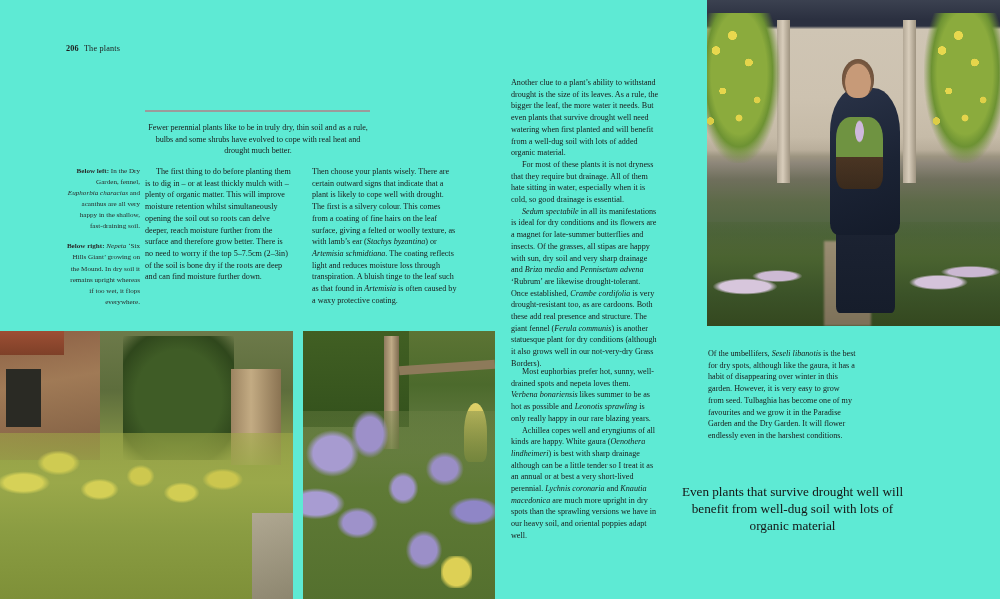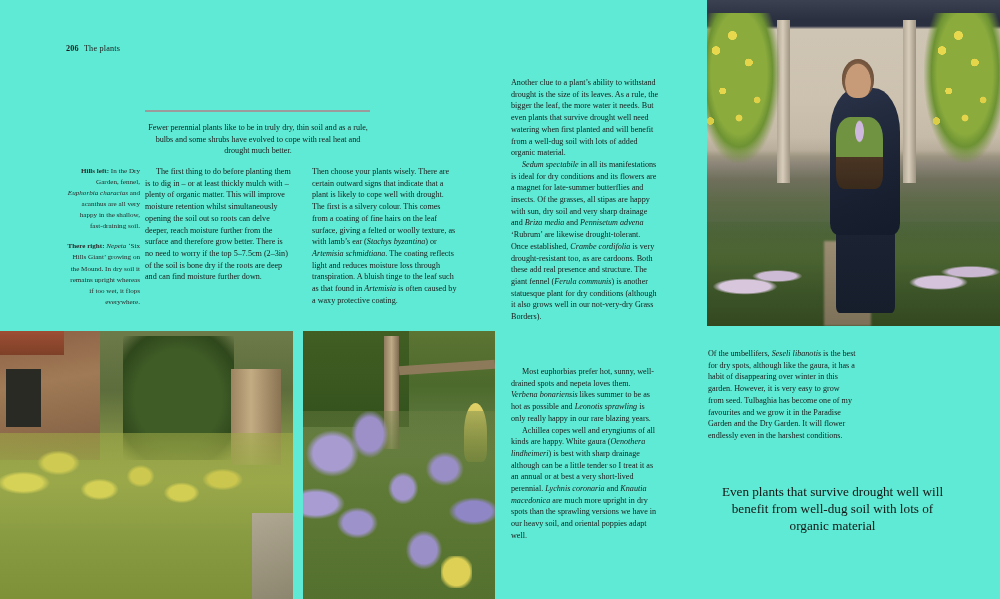--- a/index.html
+++ b/index.html
@@ -67,21 +67,21 @@
 
   
   .side-caption {
     position: absolute; left: 866px; top: 348px; width: 74px;
     font-size: 7.1px; line-height: 1.56; color: #2a2a2a;
     text-align: left;
   }
 
   
   .pull-quote {
-    position: absolute; left: 716px; top: 484px; width: 233px;
+    position: absolute; left: 676px; top: 484px; width: 233px;
     font-size: 13.2px; line-height: 1.28; color: #141414;
     text-align: center; font-weight: 400;
   }
 
   
   .photo { position: absolute; overflow: hidden; background: #cfd4c4; }
 
   
   #photo-gardener { left: 707px; top: 0px; width: 293px; height: 326px; }
   #photo-gardener .sky {
@@ -239,37 +239,38 @@
   <div class="running-head">
     <span class="folio">206</span><span>The plants</span>
   </div>
 
   <div class="title-rule"></div>
 
   <div class="standfirst">Fewer perennial plants like to be in truly dry, thin soil and as a rule, bulbs and some shrubs have evolved to cope with real heat and drought much better.</div>
 
   <div class="caption-left">
     <div class="cap-block">
-      <span class="lead">Hills left:</span><span> In the Dry Garden, fennel, </span><i>Euphorbia characias</i><span> and acanthus are all very happy in the shallow, fast-draining soil.</span>
+      <span class="lead">Below left:</span><span> In the Dry Garden, fennel, </span><i>Euphorbia characias</i><span> and acanthus are all very happy in the shallow, fast-draining soil.</span>
     </div>
     <div class="cap-block">
-      <span class="lead">There right:</span><span> </span><i>Nepeta</i><span> ‘Six Hills Giant’ growing on the Mound. In dry soil it remains upright whereas if too wet, it flops everywhere.</span>
+      <span class="lead">Below right:</span><span> </span><i>Nepeta</i><span> ‘Six Hills Giant’ growing on the Mound. In dry soil it remains upright whereas if too wet, it flops everywhere.</span>
     </div>
   </div>
 
   <div class="col" id="col-1">
     <p class="indent">The first thing to do before planting them is to dig in – or at least thickly mulch with – plenty of organic matter. This will improve moisture retention whilst simultaneously opening the soil out so roots can delve deeper, reach moisture further from the surface and therefore grow better. There is no need to worry if the top 5–7.5cm (2–3in) of the soil is bone dry if the roots are deep and can find moisture further down.</p>
   </div>
 
   <div class="col" id="col-2">
     <p><span>Then choose your plants wisely. There are certain outward signs that indicate that a plant is likely to cope well with drought. The first is a silvery colour. This comes from a coating of fine hairs on the leaf surface, giving a felted or woolly texture, as with lamb’s ear (</span><i>Stachys byzantina</i><span>) or </span><i>Artemisia schmidtiana</i><span>. The coating reflects light and reduces moisture loss through transpiration. A bluish tinge to the leaf such as that found in </span><i>Artemisia</i><span> is often caused by a waxy protective coating.</span></p>
   </div>
 
   <div class="col" id="col-3">
     <p>Another clue to a plant’s ability to withstand drought is the size of its leaves. As a rule, the bigger the leaf, the more water it needs. But even plants that survive drought well need watering when first planted and will benefit from a well-dug soil with lots of added organic material.</p>
+    <p class="indent">For most of these plants it is not dryness that they require but drainage. All of them hate sitting in water, especially when it is cold, so good drainage is essential.</p>
     <p class="indent"><i>Sedum spectabile</i><span> in all its manifestations is ideal for dry conditions and its flowers are a magnet for late-summer butterflies and insects. Of the grasses, all stipas are happy with sun, dry soil and very sharp drainage and </span><i>Briza media</i><span> and </span><i>Pennisetum advena</i><span> ‘Rubrum’ are likewise drought-tolerant. Once established, </span><i>Crambe cordifolia</i><span> is very drought-resistant too, as are cardoons. Both these add real presence and structure. The giant fennel (</span><i>Ferula communis</i><span>) is another statuesque plant for dry conditions (although it also grows well in our not-very-dry Grass Borders).</span></p>
   </div>
 
   <div class="col" id="col-4">
     <p class="indent"><span>Most euphorbias prefer hot, sunny, well-drained spots and nepeta loves them. </span><i>Verbena bonariensis</i><span> likes summer to be as hot as possible and </span><i>Leonotis sprawling</i><span> is only really happy in our rare blazing years.</span></p>
     <p class="indent"><span>Achillea copes well and eryngiums of all kinds are happy. White gaura (</span><i>Oenothera lindheimeri</i><span>) is best with sharp drainage although can be a little tender so I treat it as an annual or at best a very short-lived perennial. </span><i>Lychnis coronaria</i><span> and </span><i>Knautia macedonica</i><span> are much more upright in dry spots than the sprawling versions we have in our heavy soil, and oriental poppies adapt well.</span></p>
   </div>
 
   <div class="col" id="col-5">
     <p><span>Of the umbellifers, </span><i>Seseli libanotis</i><span> is the best for dry spots, although like the gaura, it has a habit of disappearing over winter in this garden. However, it is very easy to grow from seed. Tulbaghia has become one of my favourites and we grow it in the Paradise Garden and the Dry Garden. It will flower endlessly even in the harshest conditions.</span></p>

